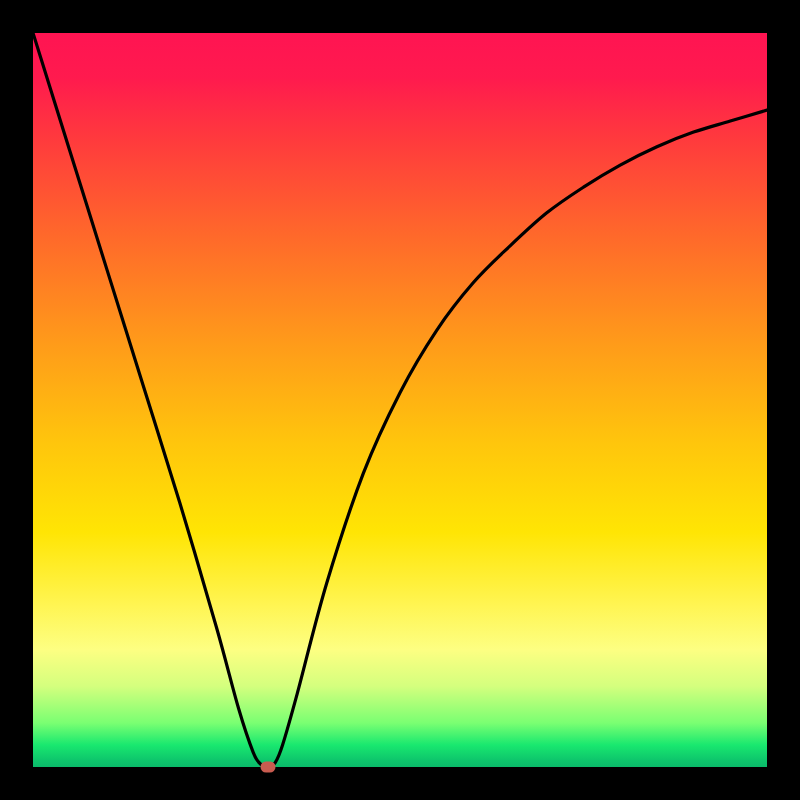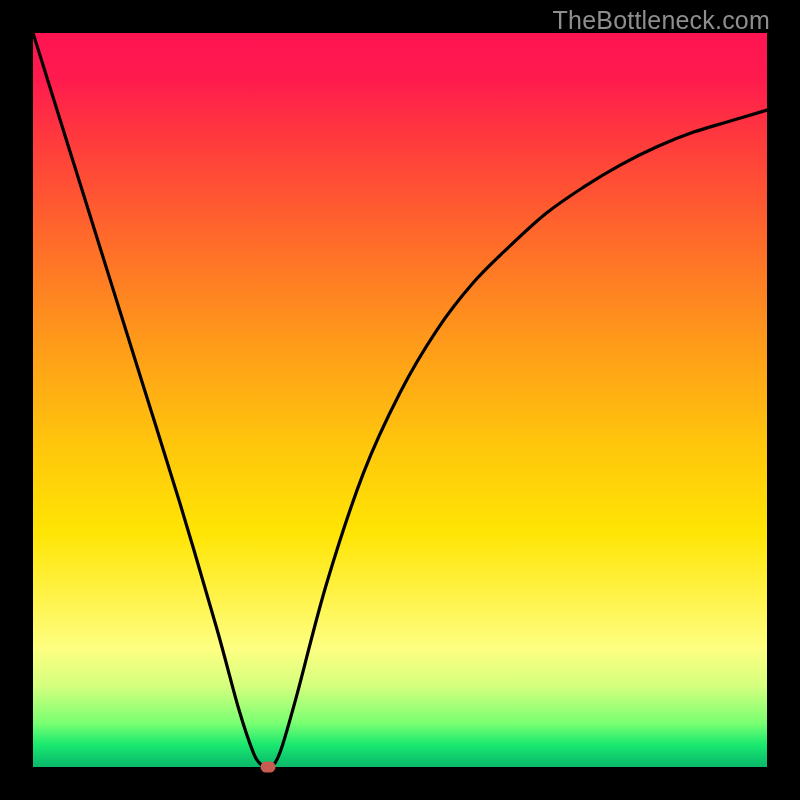--- a/index.html
+++ b/index.html
@@ -61,14 +61,13 @@
 </style>
 </head>
 <body>
 
 <div class="frame">
   <div class="plot-area"></div>
   <svg class="curve" viewBox="0 0 734 734" preserveAspectRatio="none">
     <path id="curve-path" d="M 0.00 0.00 C 6.12 19.57, 24.47 78.29, 36.70 117.44 C 48.93 156.59, 61.17 195.73, 73.40 234.88 C 85.63 274.03, 97.87 313.17, 110.10 352.32 C 122.33 391.47, 134.57 429.39, 146.80 469.76 C 159.03 510.13, 173.71 560.29, 183.50 594.54 C 193.29 628.79, 199.40 654.48, 205.52 675.28 C 211.64 696.08, 216.53 710.02, 220.20 719.32 C 223.87 728.62, 225.09 728.62, 227.54 731.06 C 229.99 733.51, 232.43 734.24, 234.88 734.00 C 237.33 733.76, 239.77 733.27, 242.22 729.60 C 244.67 725.93, 245.89 723.48, 249.56 711.98 C 253.23 700.48, 256.90 687.51, 264.24 660.60 C 271.58 633.69, 282.59 587.20, 293.60 550.50 C 304.61 513.80, 318.07 472.21, 330.30 440.40 C 342.53 408.59, 354.77 383.51, 367.00 359.66 C 379.23 335.80, 391.47 315.62, 403.70 297.27 C 415.93 278.92, 428.17 263.63, 440.40 249.56 C 452.63 235.49, 464.87 224.48, 477.10 212.86 C 489.33 201.24, 501.57 189.62, 513.80 179.83 C 526.03 170.04, 538.27 162.09, 550.50 154.14 C 562.73 146.19, 574.97 138.85, 587.20 132.12 C 599.43 125.39, 611.67 119.27, 623.90 113.77 C 636.13 108.26, 648.37 103.37, 660.60 99.09 C 672.83 94.81, 685.07 91.75, 697.30 88.08 C 709.53 84.41, 727.88 78.90, 734.00 77.07" fill="none" stroke="#000000" stroke-width="3.2" stroke-linecap="round" stroke-linejoin="round"></path>
   </svg>
   <div id="marker" class="marker" style="left: 267.88px; top: 767px; background: rgb(201, 92, 80);"></div>
-  <div class="watermark">TheBottleneck.com</div>
 </div>
 
 </body></html>

